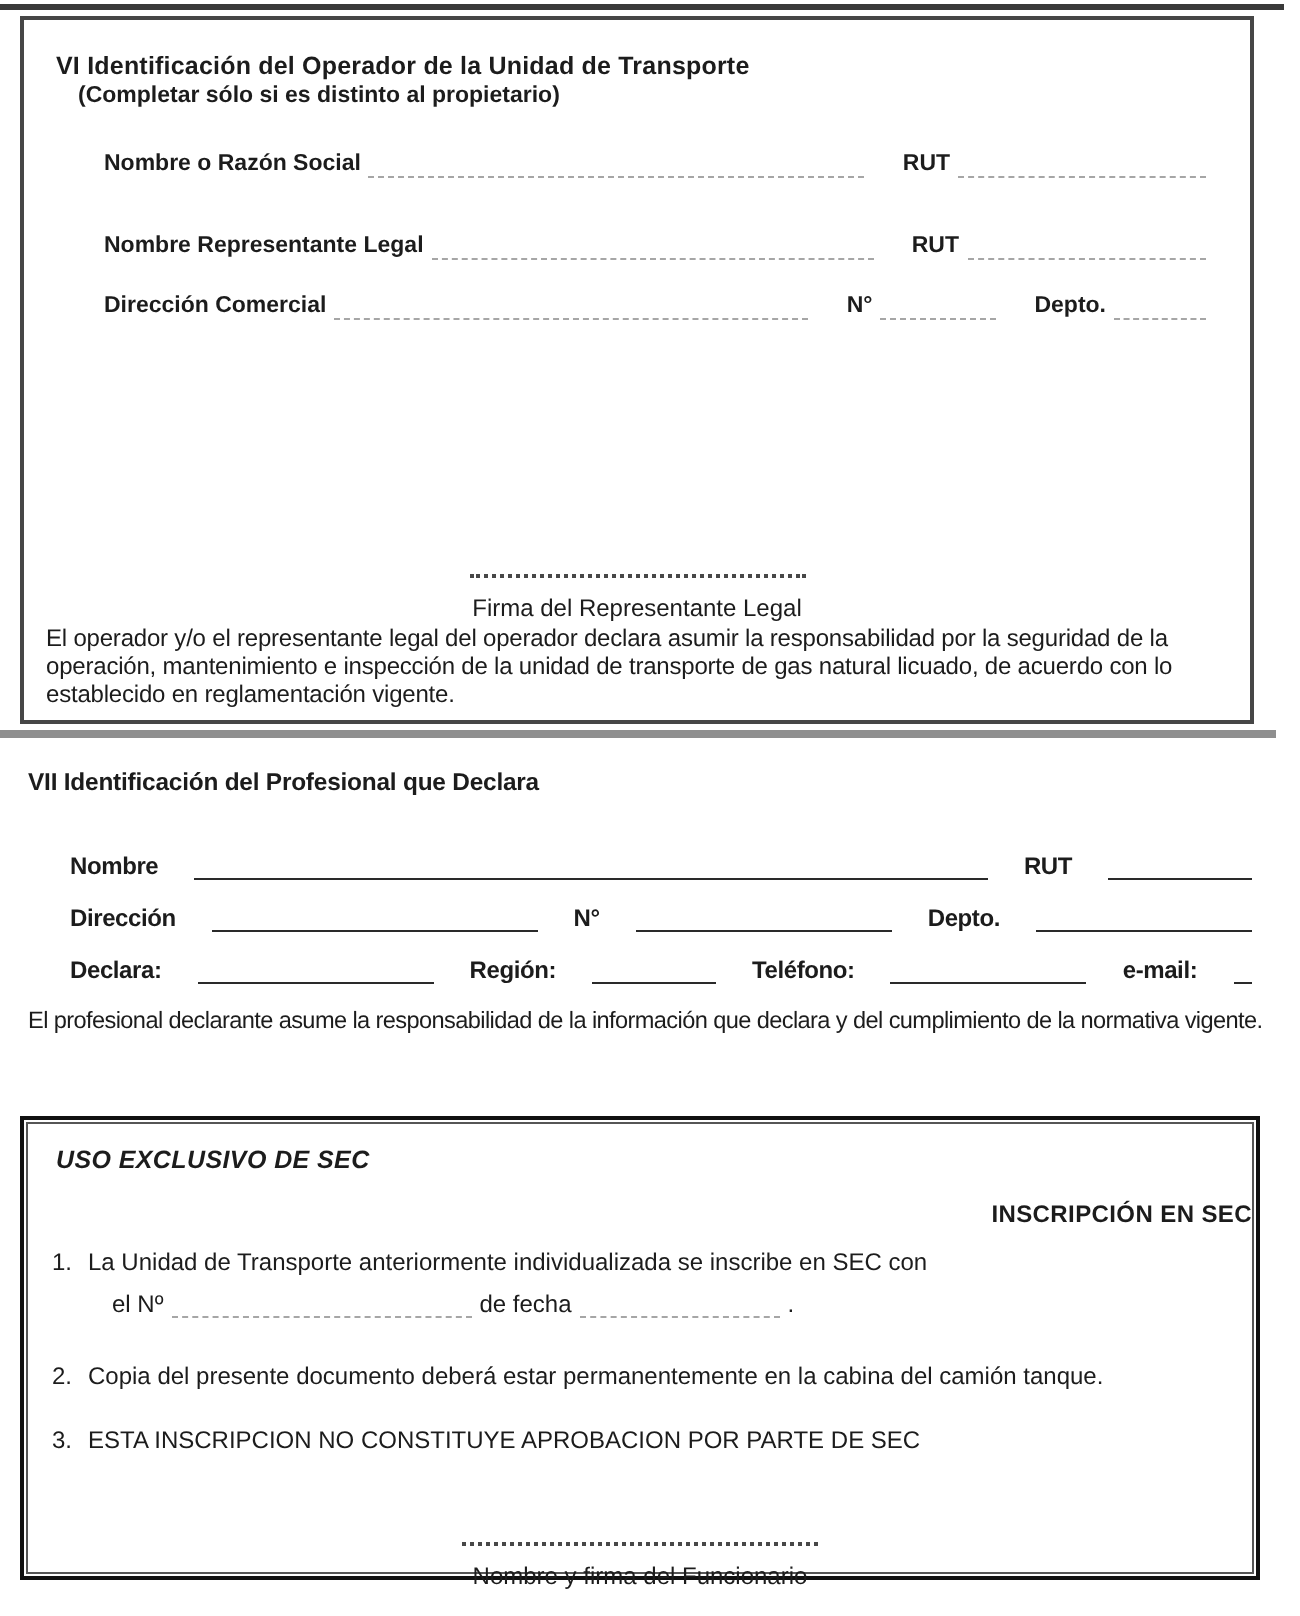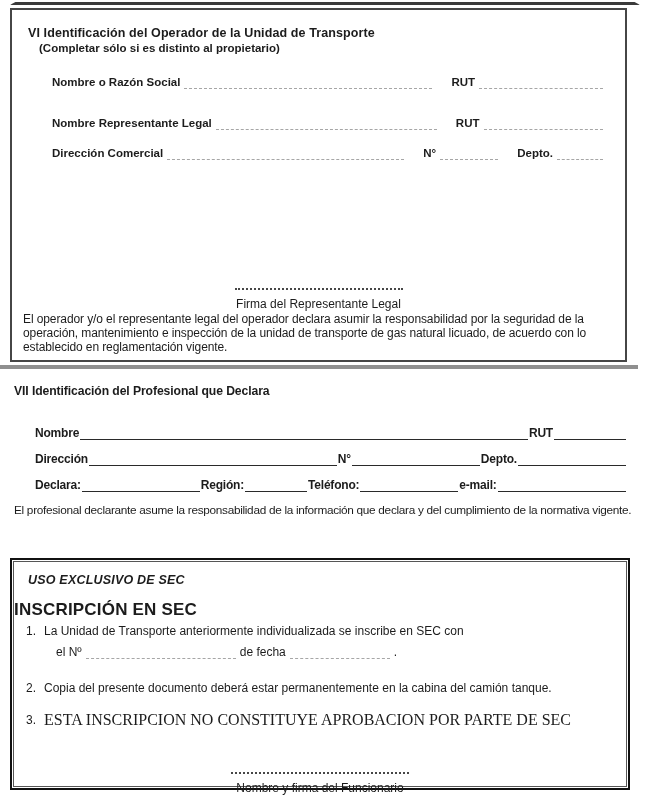--- a/index.html
+++ b/index.html
@@ -1,18 +1,18 @@
 <!DOCTYPE html>
 <html><head>
 <meta charset="utf-8">
 <style>
   html,body { margin:0; padding:0; background:#ffffff; }
   .page {
     position:relative; width:650px; height:808px; background:#ffffff;
-    font-family:"Liberation Sans", sans-serif; color:#1c1c1c; overflow:hidden;border-radius:25px;
+    font-family:"Liberation Sans", sans-serif; color:#1c1c1c; overflow:hidden;
   }
   .abs { position:absolute; }
 
   
   .top-rule   { left:0; top:2px; width:642px; height:3px; background:#3a3a3a; }
   .mid-rule   { left:0; top:365px; width:638px; height:4px; background:#8f8f8f; }
 
   
   .box-vi { left:10px; top:8px; width:613px; height:350px; border:2px solid #464646; }
   .vi-title    { left:16px; top:16px; font-size:12.5px; font-weight:bold; letter-spacing:0.1px; }
@@ -26,36 +26,36 @@
   .r1 { top:62px; }  .r2 { top:103px; }  .r3 { top:133px; }  .r4 { top:164px; }
 
   .sig-block { left:0; right:0; top:266px; text-align:center; }
   .sig-dots  { display:inline-block; width:168px; border-bottom:2px dotted #474747; height:2px; }
   .sig-cap   { font-size:12px; margin-top:3px; }
 
   .vi-par { left:11px; top:303px; width:594px; font-size:12px; line-height:13.8px; letter-spacing:-0.1px; }
 
   
   .vii-title { left:14px; top:384px; font-size:12.2px; font-weight:bold; letter-spacing:-0.1px; }
-  .srow { position:absolute; left:35px; width:592px; display:flex; align-items:flex-end; height:16px; }
+  .srow { position:absolute; left:35px; width:592px; display:flex; align-items:flex-end; height:16px;gap:17px; }
   .srow .lbl { font-size:12px; font-weight:bold; line-height:13px; white-space:nowrap; letter-spacing:-0.2px; }
   .uline { border-bottom:1px solid #2a2a2a; height:0; margin:0 1px; }
   .s1 { top:424px; } .s2 { top:450px; } .s3 { top:476px; }
   .vii-par { left:14px; top:503px; width:624px; font-size:11.8px; line-height:14.2px; letter-spacing:-0.3px; }
 
   
   .sec-outer { left:10px; top:558px; width:616px; height:228px; border:2px solid #111111; }
   .sec-inner { position:absolute; left:1px; top:1px; right:1px; bottom:1px; border:1px solid #565656; }
   .sec-header { left:14px; top:11px; font-size:12.5px; font-weight:bold; font-style:italic; letter-spacing:0.2px; }
-  .sec-title  { left:0; right:0; top:38px; text-align:left; font-size:17px; font-weight:bold; letter-spacing:0.2px; }
+  .sec-title  { left:0; right:0; top:38px; text-align:right; font-size:12px; font-weight:bold; letter-spacing:0.2px; }
   .sec-item { position:absolute; left:12px; right:14px; font-size:12px; line-height:14px; display:flex; }
   .sec-item .num { width:18px; flex:0 0 18px; }
   .sec-item .itxt { flex:1 1 auto; }
   .i1 { top:62px; } .i2 { top:119px; } .i3 { top:151px; }
-  .i3 .itxt { font-size:16px;font-family:Liberation Serif, serif; }
+  .i3 .itxt { font-size:12px; }
   .i1-line2 { position:absolute; left:42px; top:80px; width:420px; display:flex; align-items:flex-end; height:17px; font-size:12px; }
   .i1-line2 .lbl2 { line-height:13px; white-space:nowrap;margin-top:22px; }
   .sec-sig { left:0; right:0; top:198px; text-align:center; }
   .sec-sig .sig-dots { width:178px; border-bottom:2px dotted #474747; }
 </style>
 </head>
 <body>
 
 <div class="page">
 

